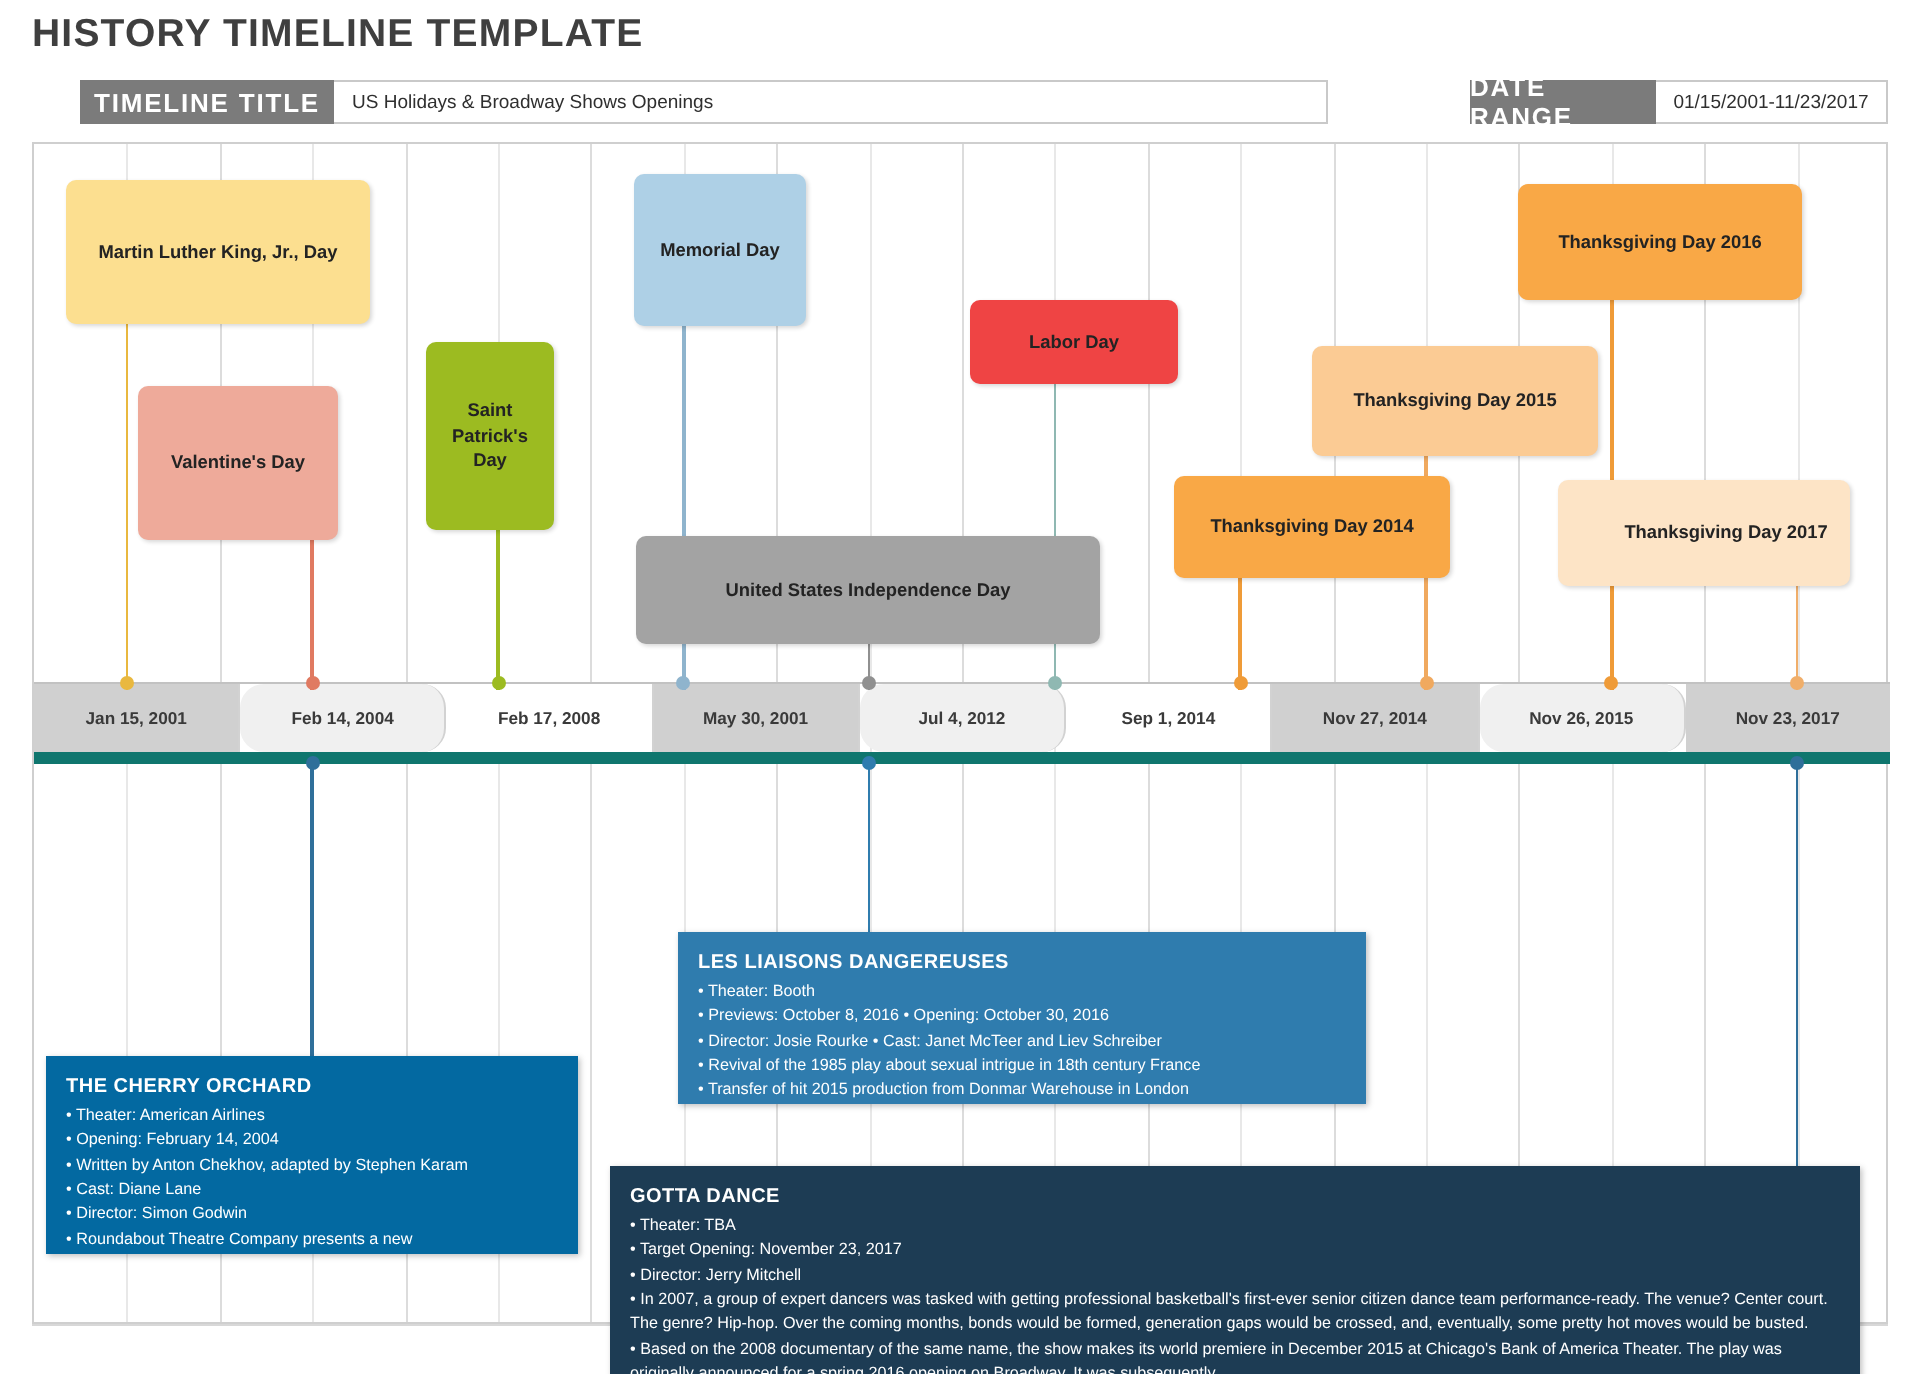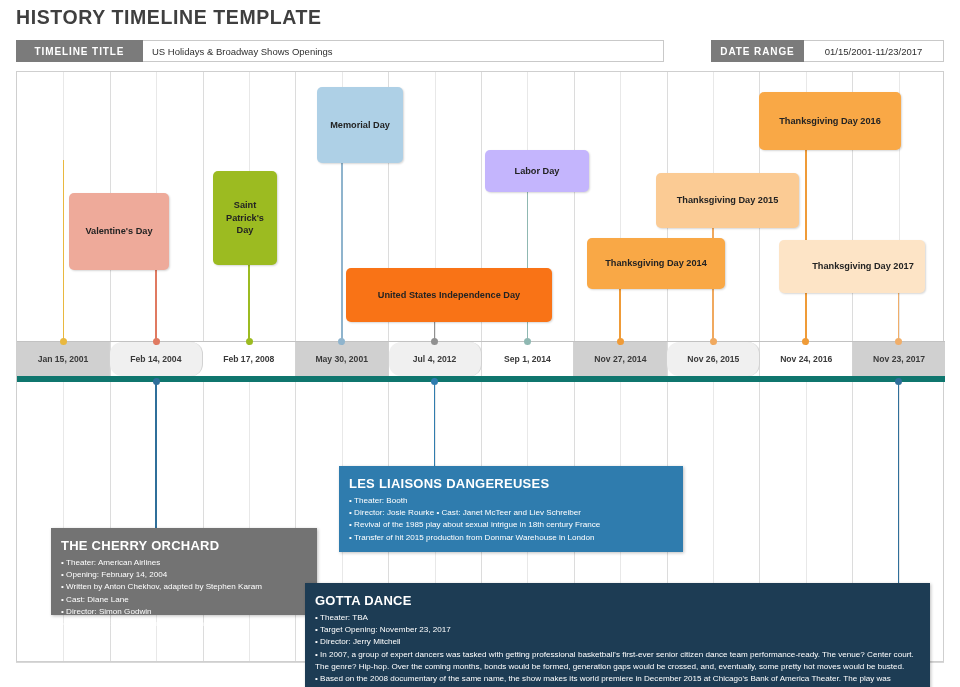--- a/index.html
+++ b/index.html
@@ -39,27 +39,28 @@
     width: 648px;
   }
   #date-range-row {
     left: 711px;
     top: 40px;
     width: 233px;
   }
   .field-label {
     background: #7b7b7b;
     color: #ffffff;
-    font-size: 10px;
+    font-size: 13px;
     font-weight: bold;
     letter-spacing: 0.9px;
     display: flex;
     align-items: center;
     justify-content: center;
     box-sizing: border-box;
+    margin-left: 24px;
   }
   #timeline-title-row .field-label { width: 127px; }
   #date-range-row .field-label { width: 93px; }
   .field-value {
     flex: 1;
     background: #ffffff;
     border: 1px solid #c9c9c9;
     border-left: none;
     box-sizing: border-box;
     display: flex;
@@ -176,21 +177,21 @@
     box-sizing: border-box;
     padding: 8px 10px 9px 10px;
     color: #ffffff;
     font-size: 8.1px;
     line-height: 1.52;
     box-shadow: 1px 1px 3px rgba(0,0,0,0.25);
     z-index: 3;
   }
   .detail-title {
     font-weight: bold;
-    font-size: 13px;
+    font-size: 10px;
     letter-spacing: 0.25px;
     margin-bottom: 1px;
   }
   .detail-line { white-space: normal; }
   .detail-line.bulleted::before {
     content: "• ";
   }
 
   #bottom-spacer {
     position: absolute;
@@ -235,35 +236,36 @@
       <div class="gridline major" style="left: 649.6px;"></div>
       <div class="gridline" style="left: 696px;"></div>
       <div class="gridline major" style="left: 742.4px;"></div>
       <div class="gridline" style="left: 788.8px;"></div>
       <div class="gridline major" style="left: 835.2px;"></div>
       <div class="gridline" style="left: 881.6px;"></div>
     </div>
   <div id="upper-plot">
       <div class="stem" style="left: 45.6px; top: 88px; height: 185px; background: rgb(233, 184, 63);"></div>
       <div class="stem-cap" style="left: 42.9px; top: 266px; background: rgb(233, 184, 63);"></div>
+      <div class="holiday-card" style="left: 16px; top: 18px; width: 152px; height: 72px; background: rgb(252, 223, 144);">Martin Luther King, Jr., Day</div>
       <div class="stem" style="left: 138.4px; top: 196px; height: 77px; background: rgb(224, 122, 97);"></div>
       <div class="stem-cap" style="left: 135.7px; top: 266px; background: rgb(224, 122, 97);"></div>
       <div class="holiday-card" style="left: 52px; top: 121px; width: 100px; height: 77px; background: rgb(238, 170, 154);">Valentine's Day</div>
       <div class="stem" style="left: 231.2px; top: 191px; height: 82px; background: rgb(156, 187, 33);"></div>
       <div class="stem-cap" style="left: 228.5px; top: 266px; background: rgb(156, 187, 33);"></div>
       <div class="holiday-card" style="left: 196px; top: 99px; width: 64px; height: 94px; background: rgb(156, 187, 33);">Saint Patrick's Day</div>
       <div class="stem" style="left: 324px; top: 89px; height: 184px; background: rgb(143, 180, 205);"></div>
       <div class="stem-cap" style="left: 321.3px; top: 266px; background: rgb(143, 180, 205);"></div>
       <div class="holiday-card" style="left: 300px; top: 15px; width: 86px; height: 76px; background: rgb(174, 208, 230);">Memorial Day</div>
       <div class="stem" style="left: 416.8px; top: 248px; height: 25px; background: rgb(144, 144, 144);"></div>
       <div class="stem-cap" style="left: 414.1px; top: 266px; background: rgb(144, 144, 144);"></div>
-      <div class="holiday-card" style="left: 301px; top: 196px; width: 206px; height: 54px; background: #f97316; margin-left: 28px;">United States Independence Day</div>
+      <div class="holiday-card" style="left: 301px; top: 196px; width: 232px; height: 54px; background: #a3a3a3;">United States Independence Day</div>
       <div class="stem" style="left: 509.6px; top: 118px; height: 155px; background: rgb(143, 184, 178);"></div>
       <div class="stem-cap" style="left: 506.9px; top: 266px; background: rgb(143, 184, 178);"></div>
-      <div class="holiday-card" style="left: 468px; top: 78px; width: 104px; height: 42px; background: #c4b5fd;">Labor Day</div>
+      <div class="holiday-card" style="left: 468px; top: 78px; width: 104px; height: 42px; background: #ef4444;">Labor Day</div>
       <div class="stem" style="left: 602.4px; top: 215px; height: 58px; background: rgb(239, 155, 56);"></div>
       <div class="stem-cap" style="left: 599.7px; top: 266px; background: rgb(239, 155, 56);"></div>
       <div class="holiday-card" style="left: 570px; top: 166px; width: 138px; height: 51px; background: rgb(249, 168, 70);">Thanksgiving Day 2014</div>
       <div class="stem" style="left: 695.2px; top: 154px; height: 119px; background: rgb(240, 169, 95);"></div>
       <div class="stem-cap" style="left: 692.5px; top: 266px; background: rgb(240, 169, 95);"></div>
       <div class="holiday-card" style="left: 639px; top: 101px; width: 143px; height: 55px; background: rgb(251, 203, 148);">Thanksgiving Day 2015</div>
       <div class="stem" style="left: 788px; top: 76px; height: 197px; background: rgb(239, 155, 56);"></div>
       <div class="stem-cap" style="left: 785.3px; top: 266px; background: rgb(239, 155, 56);"></div>
       <div class="holiday-card" style="left: 742px; top: 20px; width: 142px; height: 58px; background: rgb(249, 168, 70);">Thanksgiving Day 2016</div>
       <div class="stem" style="left: 880.8px; top: 219px; height: 54px; background: rgb(240, 174, 106);"></div>
@@ -272,40 +274,40 @@
     </div>
   <div id="axis-strip">
       <div class="axis-cell shade-dark">Jan 15, 2001</div>
       <div class="axis-cell shade-light">Feb 14, 2004</div>
       <div class="axis-cell shade-white">Feb 17, 2008</div>
       <div class="axis-cell shade-dark">May 30, 2001</div>
       <div class="axis-cell shade-light">Jul 4, 2012</div>
       <div class="axis-cell shade-white">Sep 1, 2014</div>
       <div class="axis-cell shade-dark">Nov 27, 2014</div>
       <div class="axis-cell shade-light">Nov 26, 2015</div>
-      <div class="axis-cell shade-white">Nov 24, 2016</div>
       <div class="axis-cell shade-dark">Nov 23, 2017</div>
     </div>
   <div id="lower-plot">
       <div class="stem-cap" style="left: 135.7px; top: -4px; background: rgb(47, 111, 154);"></div>
       <div class="stem" style="left: 138.4px; top: 0px; height: 148px; background: rgb(47, 111, 154);"></div>
-      <div class="detail-panel" style="left: 6px; top: 146px; width: 266px; height: 87px; background: #737373; margin-left: 28px;">
+      <div class="detail-panel" style="left: 6px; top: 146px; width: 266px; height: 99px; background: #0369a1;">
         <div class="detail-title">THE CHERRY ORCHARD</div>
         <div class="detail-line bulleted">Theater: American Airlines</div>
         <div class="detail-line bulleted">Opening: February 14, 2004</div>
         <div class="detail-line bulleted">Written by Anton Chekhov, adapted by Stephen Karam</div>
         <div class="detail-line bulleted">Cast: Diane Lane</div>
         <div class="detail-line bulleted">Director: Simon Godwin</div>
         <div class="detail-line bulleted">Roundabout Theatre Company presents a new</div>
       </div>
       <div class="stem-cap" style="left: 414.1px; top: -4px; background: rgb(47, 124, 174);"></div>
       <div class="stem" style="left: 416.8px; top: 0px; height: 86px; background: rgb(47, 124, 174);"></div>
       <div class="detail-panel" style="left: 322px; top: 84px; width: 344px; height: 86px; background: rgb(47, 124, 174);">
         <div class="detail-title">LES LIAISONS DANGEREUSES</div>
         <div class="detail-line bulleted">Theater: Booth</div>
+        <div class="detail-line bulleted">Previews: October 8, 2016 • Opening: October 30, 2016</div>
         <div class="detail-line bulleted">Director: Josie Rourke • Cast: Janet McTeer and Liev Schreiber</div>
         <div class="detail-line bulleted">Revival of the 1985 play about sexual intrigue in 18th century France</div>
         <div class="detail-line bulleted">Transfer of hit 2015 production from Donmar Warehouse in London</div>
       </div>
       <div class="stem-cap" style="left: 878.1px; top: -4px; background: rgb(47, 111, 154);"></div>
       <div class="stem" style="left: 880.8px; top: 0px; height: 203px; background: rgb(47, 111, 154);"></div>
       <div class="detail-panel" style="left: 288px; top: 201px; width: 625px; height: 140px; background: rgb(29, 60, 84);">
         <div class="detail-title">GOTTA DANCE</div>
         <div class="detail-line bulleted">Theater: TBA</div>
         <div class="detail-line bulleted">Target Opening: November 23, 2017</div>

